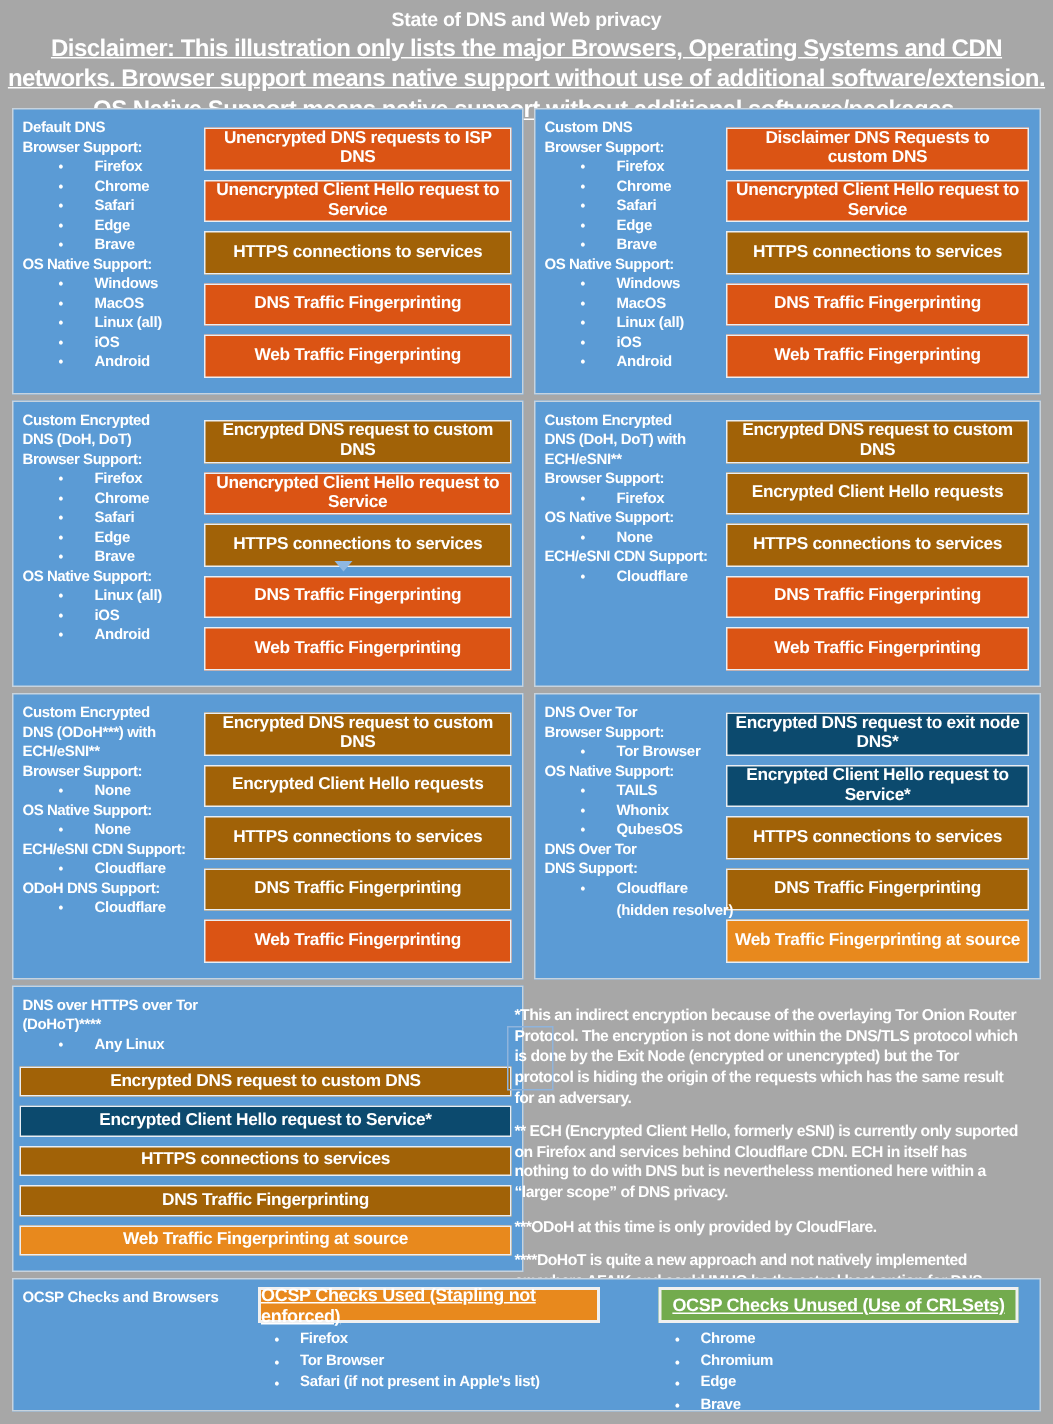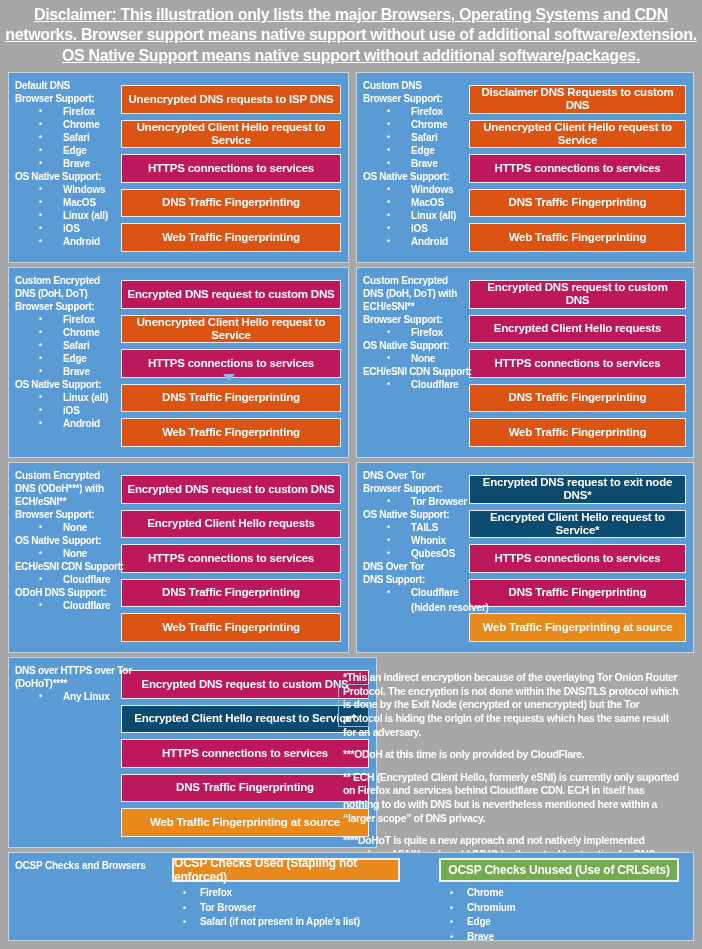--- a/index.html
+++ b/index.html
@@ -16,66 +16,67 @@
   .panel{
     position:absolute;background:#5B9BD5;border:1.5px solid #C7D3DE;
     box-sizing:border-box;display:flex;padding:4px 7px 6px 4px;
   }
   #p0{left:8px;top:72px;width:341px;height:191px;}
   #p1{left:356px;top:72px;width:338px;height:191px;}
   #p2{left:8px;top:267px;width:341px;height:191px;}
   #p3{left:356px;top:267px;width:338px;height:191px;}
   #p4{left:8px;top:462px;width:341px;height:191px;}
   #p5{left:356px;top:462px;width:338px;height:191px;}
-  #p6{left:8px;top:657px;width:369px;height:191px;}
-  .pleft{width:106px;flex:none;padding:2px 0 0 2px;position:relative;}
+  #p6{left:8px;top:657px;width:341px;height:191px;flex-direction:column;}
+  .pleft{width:106px;flex:none;padding:2px 15px 0 2px;position:relative;}
   .ptitle{font-size:10px;line-height:13px;letter-spacing:-0.25px;}
   .ptitle.w140{width:140px;position:relative;z-index:2;}
   .plabel{font-size:10px;line-height:13px;white-space:nowrap;letter-spacing:-0.3px;}
   .pitem{font-size:10px;line-height:13px;display:flex;letter-spacing:-0.2px;}
   .pitem .dot{margin-left:24px;width:24px;flex:none;font-size:9px;}
   .pitem .itxt{flex:none;white-space:nowrap;}
   .pitem.sub{padding-left:48px;margin-top:2px;}
   .bars{flex:1;display:flex;flex-direction:column;gap:6px;padding:8px 0 4px 0;min-width:0;}
   .bar{
     flex:1;display:flex;align-items:center;justify-content:center;text-align:center;
     font-size:11.5px;line-height:1.16;letter-spacing:-0.2px;
     border:1px solid #EAEEF3;padding:0 4px;box-sizing:border-box;
   }
   .t-red{background:#DB5414;}
-  .t-green{background:#be185d;}
+  .t-green{background:#a16207;}
   .t-olive{background:#0c4a6e;}
   .t-orange{background:#E8891D;}
   .tri{position:absolute;left:214px;top:106px;width:0;height:0;z-index:3;
        border-left:6px solid transparent;border-right:6px solid transparent;
        border-top:7px solid #8FB8E2;}
   
   .fnotes{position:absolute;left:343px;top:657px;width:338px;height:191px;
           box-sizing:border-box;padding-top:14px;}
   .fn{font-size:10.5px;line-height:1.3;margin:0 0 9px 0;letter-spacing:-0.35px;}
   .fnbox{position:absolute;left:-5px;top:27px;width:29px;height:41px;
          border:1px solid #8FB4DC;}
   
   .ocsp{position:absolute;left:8px;top:852px;width:686px;height:89px;
         background:#5B9BD5;border:1.5px solid #C7D3DE;box-sizing:border-box;}
   .ocsp-label{position:absolute;left:6px;top:7px;font-size:10px;letter-spacing:-0.2px;}
   .obox{position:absolute;top:5px;height:24px;display:flex;align-items:center;justify-content:center;
-        font-size:12px;letter-spacing:-0.2px;border:2px solid #F0F0F0;box-sizing:border-box;}
+        font-size:12px;letter-spacing:-0.2px;border:2px solid #F0F0F0;box-sizing:border-box;text-decoration:underline;}
   .obox.used{left:163px;width:228px;background:#E8891D;}
   .obox.unused{left:430px;width:240px;background:#73AB4E;}
   .olist{position:absolute;top:33px;}
   .olist.used{left:170px;}
   .olist.unused{left:437px;}
   .oitem{font-size:10px;line-height:14.5px;display:flex;letter-spacing:-0.2px;}
   .oitem .dot{width:21px;flex:none;font-size:9px;padding-left:4px;box-sizing:border-box;}
 </style>
 </head>
 <body>
 
 <div class="hdr">
+  <div class="hdr-title">State of DNS and Web privacy</div>
   <div class="hdr-disc">Disclaimer: This illustration only lists the major Browsers, Operating Systems and CDN networks. Browser support means native support without use of additional software/extension. OS Native Support means native support without additional software/packages.</div>
 </div>
 
 <div class="panel" id="p0">
   <div class="pleft">
     <div class="ptitle">Default DNS</div>
     <div class="plabel">Browser Support:</div>
     <div class="pitem">
         <span class="dot">•</span>
         <span class="itxt">Firefox</span>
@@ -344,22 +345,22 @@
     <div class="bar t-olive">Encrypted Client Hello request to Service*</div>
     <div class="bar t-green">HTTPS connections to services</div>
     <div class="bar t-green">DNS Traffic Fingerprinting</div>
     <div class="bar t-orange">Web Traffic Fingerprinting at source</div>
   </div>
 </div>
 
 <div class="fnotes">
   <div class="fnbox"></div>
   <p class="fn">*This an indirect encryption because of the overlaying Tor Onion Router Protocol. The encryption is not done within the DNS/TLS protocol which is done by the Exit Node (encrypted or unencrypted) but the Tor protocol is hiding the origin of the requests which has the same result for an adversary.</p>
+  <p class="fn">** ECH (Encrypted Client Hello, formerly eSNI) is currently only suported on Firefox and services behind Cloudflare CDN. ECH in itself has nothing to do with DNS but is nevertheless mentioned here within a “larger scope” of DNS privacy.</p>
   <p class="fn">***ODoH at this time is only provided by CloudFlare.</p>
-  <p class="fn">** ECH (Encrypted Client Hello, formerly eSNI) is currently only suported on Firefox and services behind Cloudflare CDN. ECH in itself has nothing to do with DNS but is nevertheless mentioned here within a “larger scope” of DNS privacy.</p>
   <p class="fn">****DoHoT is quite a new approach and not natively implemented anywhere AFAIK and could IMHO be the actual best option for DNS privacy.</p>
 </div>
 
 <div class="ocsp">
   <div class="ocsp-label">OCSP Checks and Browsers</div>
   <div class="obox used">OCSP Checks Used (Stapling not enforced)</div>
   <div class="olist used">
     <div class="oitem">
         <span class="dot">•</span>
         <span>Firefox</span>

